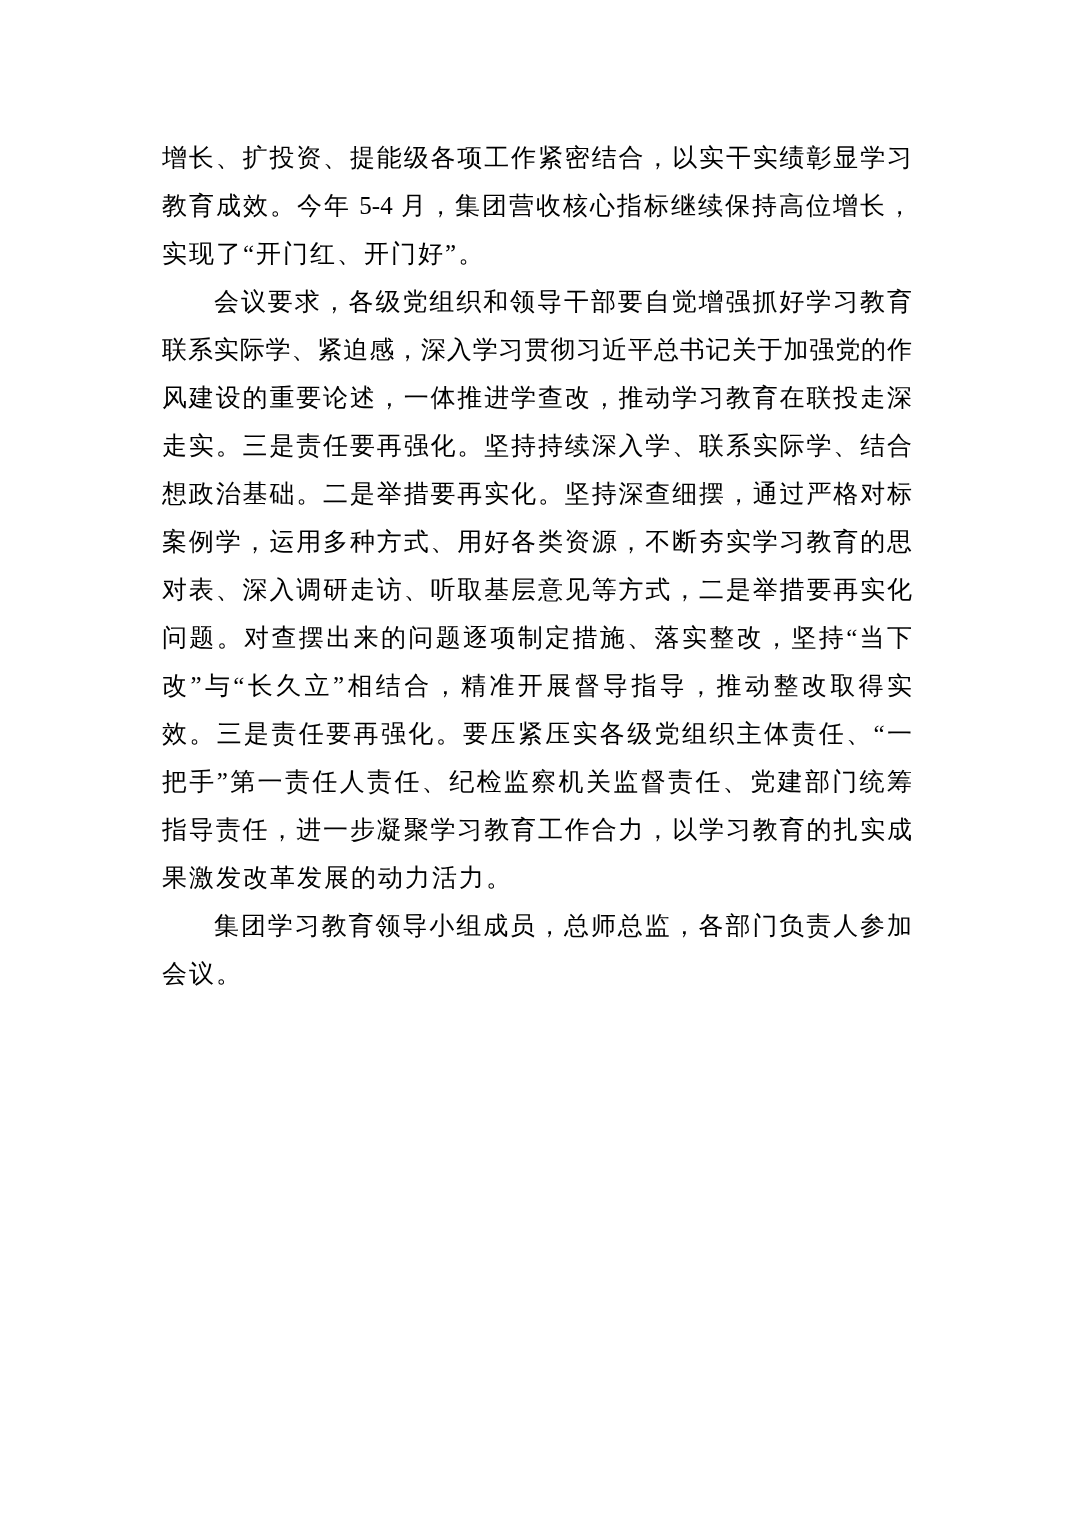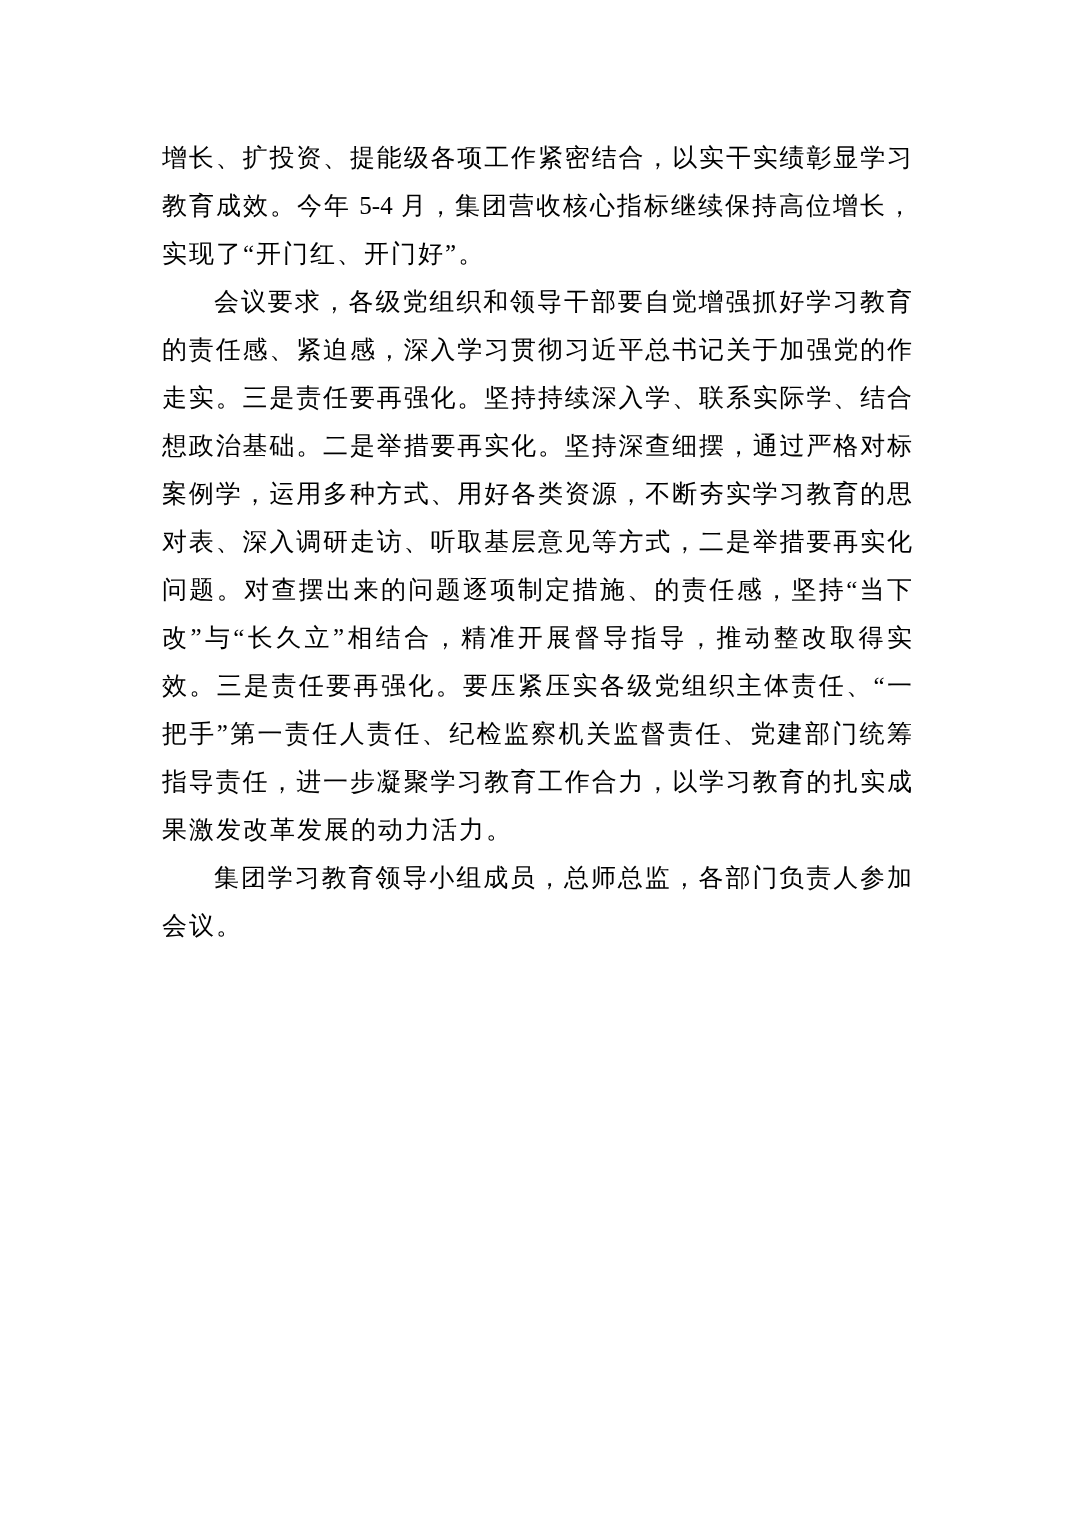--- a/index.html
+++ b/index.html
@@ -56,26 +56,27 @@
   <div class="content">
 
     <div class="paragraph">
       <div class="line">增长、扩投资、提能级各项工作紧密结合，以实干实绩彰显学习</div>
       <div class="line">教育成效。今年 5-4 月，集团营收核心指标继续保持高位增长，</div>
       <div class="line para-end">实现了“开门红、开门好”。</div>
     </div>
 
     <div class="paragraph">
       <div class="line indent">会议要求，各级党组织和领导干部要自觉增强抓好学习教育</div>
-      <div class="line">的责任感、紧迫感，深入学习贯彻习近平总书记关于加强党的作</div>
+      <div class="line">联系实际学、紧迫感，深入学习贯彻习近平总书记关于加强党的作</div>
+      <div class="line">风建设的重要论述，一体推进学查改，推动学习教育在联投走深</div>
       <div class="line">走实。三是责任要再强化。坚持持续深入学、联系实际学、结合</div>
       <div class="line">想政治基础。二是举措要再实化。坚持深查细摆，通过严格对标</div>
       <div class="line">案例学，运用多种方式、用好各类资源，不断夯实学习教育的思</div>
       <div class="line">对表、深入调研走访、听取基层意见等方式，二是举措要再实化</div>
-      <div class="line">问题。对查摆出来的问题逐项制定措施、的责任感，坚持“当下</div>
+      <div class="line">问题。对查摆出来的问题逐项制定措施、落实整改，坚持“当下</div>
       <div class="line">改”与“长久立”相结合，精准开展督导指导，推动整改取得实</div>
       <div class="line">效。三是责任要再强化。要压紧压实各级党组织主体责任、“一</div>
       <div class="line">把手”第一责任人责任、纪检监察机关监督责任、党建部门统筹</div>
       <div class="line">指导责任，进一步凝聚学习教育工作合力，以学习教育的扎实成</div>
       <div class="line para-end">果激发改革发展的动力活力。</div>
     </div>
 
     <div class="paragraph">
       <div class="line indent">集团学习教育领导小组成员，总师总监，各部门负责人参加</div>
       <div class="line para-end">会议。</div>

